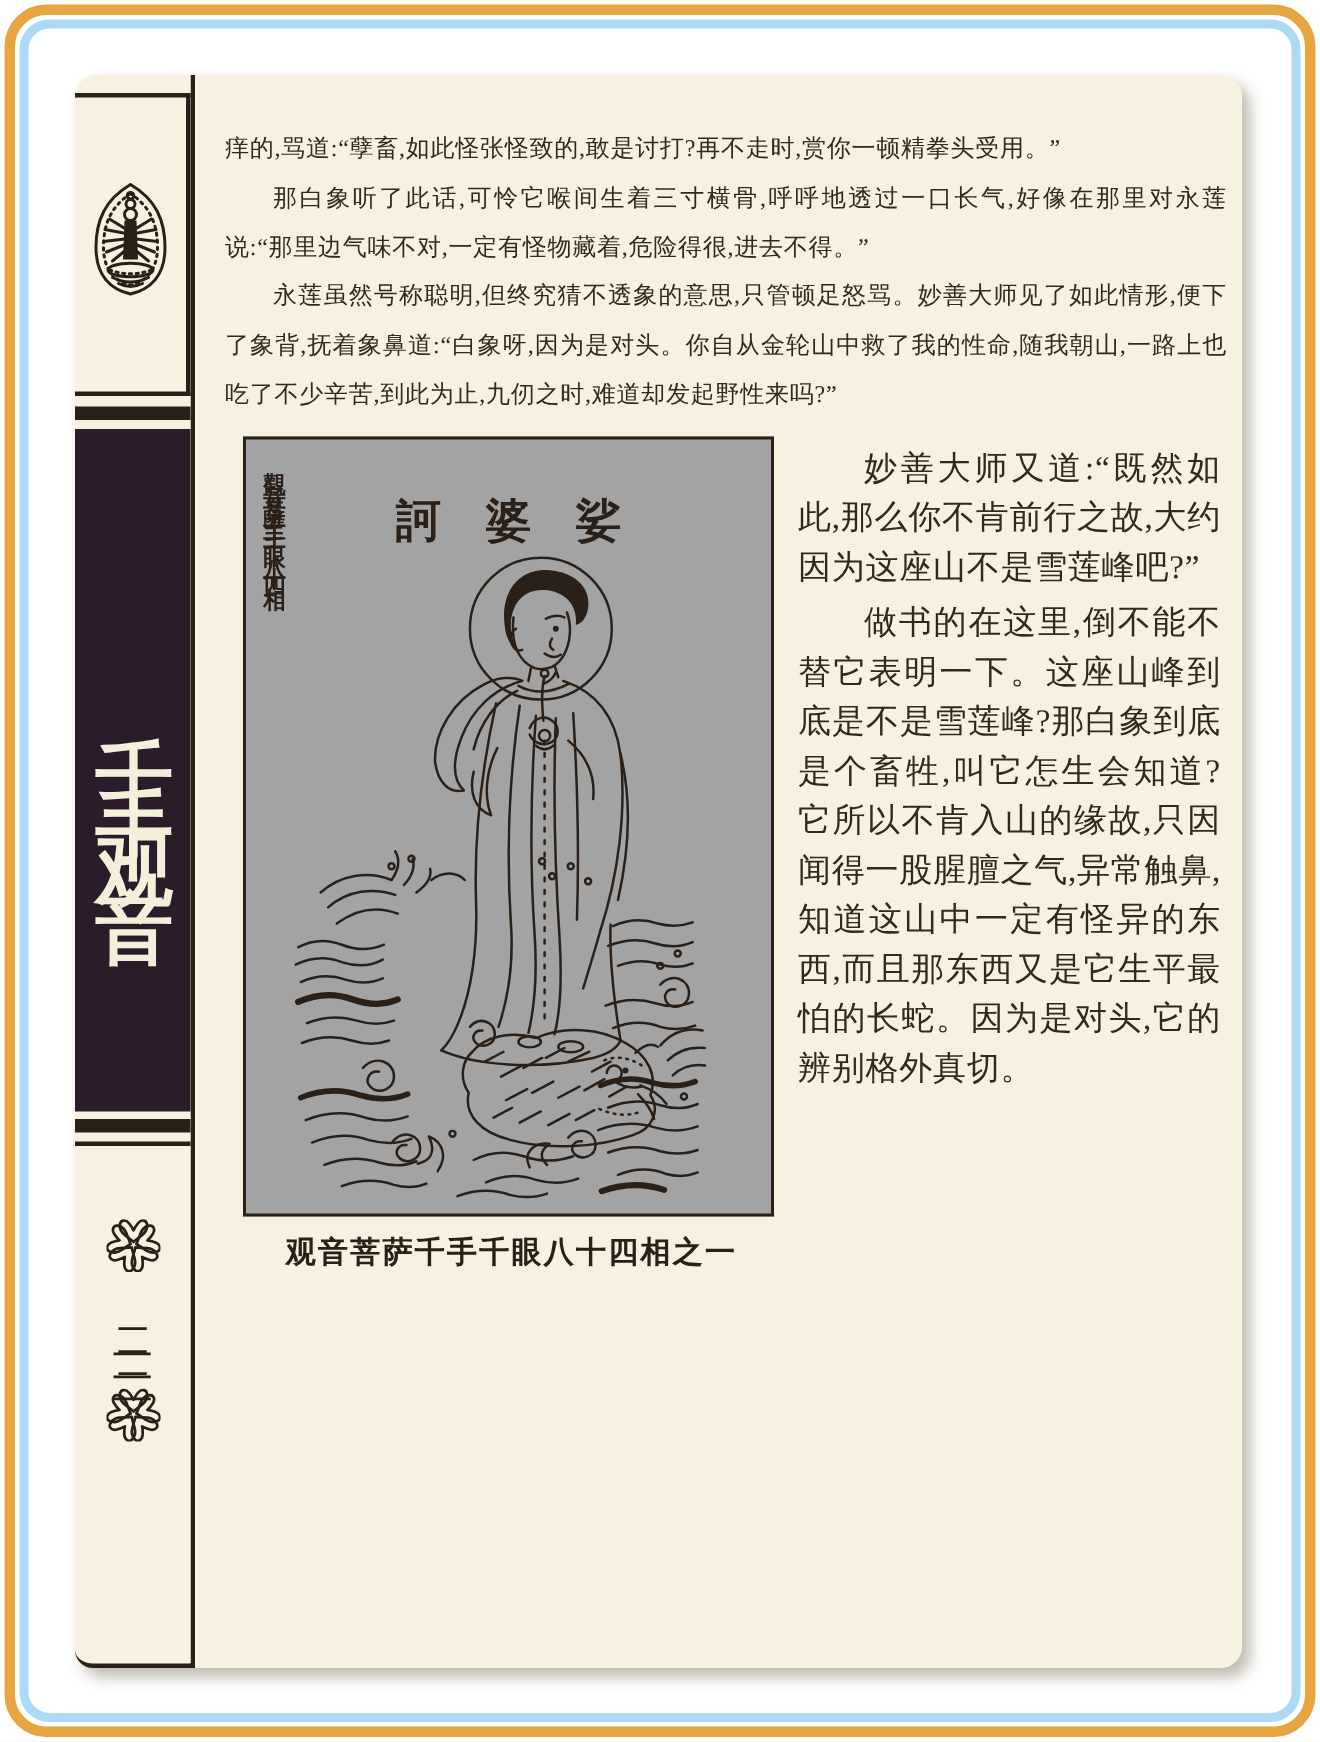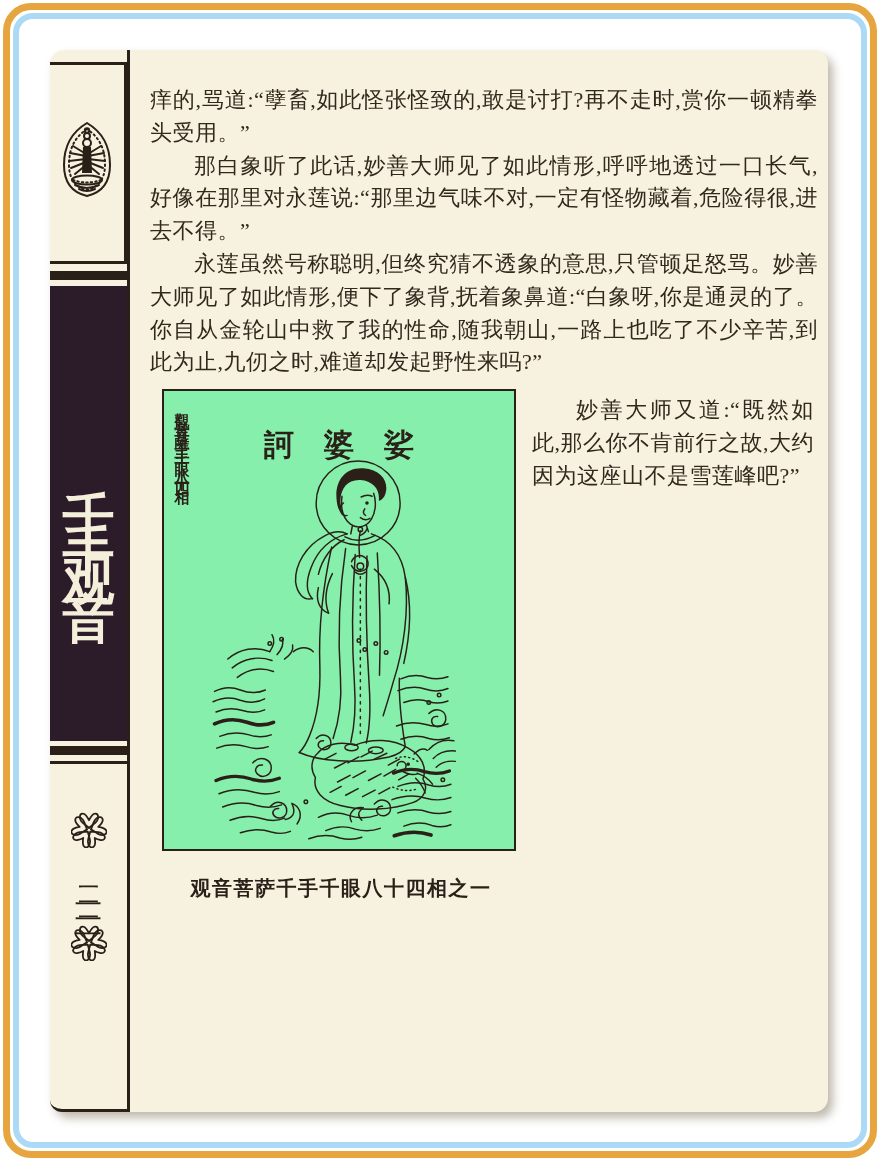--- a/index.html
+++ b/index.html
@@ -48,43 +48,43 @@
   }
   .flower1{margin-top:48px;}
   .flower2{margin-top:14px;}
   .page-number{
     margin-top:18px;writing-mode:vertical-rl;text-orientation:upright;
     font-size:27px;letter-spacing:15px;color:#2A2018;
   }
   
   .main{flex:1;box-sizing:border-box;padding:34px 10px 0 20px;}
   .story-top p{
-    margin:0;font-size:22px;line-height:32.8px;letter-spacing:.5px;
+    margin:0;font-size:16px;line-height:32.8px;letter-spacing:.5px;
     text-align:justify;
   }
   .indent{text-indent:2em;}
   .lower{display:flex;margin-top:10px;}
   figure.illustration{margin:0 0 0 12px;width:358px;flex:0 0 358px;}
   .plate{
-    position:relative;width:354px;height:462px;box-sizing:border-box;
-    border:2.5px solid #2A2018;background:#86efac;
+    position:relative;width:354px;height:520px;box-sizing:border-box;
+    border:2.5px solid #2A2018;background:#a3a3a3;
   }
   .plate-drawing{position:absolute;inset:0;width:100%;height:100%;}
   .plate-side-caption{
     position:absolute;left:8px;top:10px;
     writing-mode:vertical-rl;text-orientation:upright;
     font-size:15px;letter-spacing:7px;font-weight:600;color:#2A2018;
   }
   .plate-title{
     position:absolute;top:34px;left:0;right:0;text-align:center;
     font-size:30px;font-weight:600;letter-spacing:30px;padding-left:30px;
     color:#2A2018;
   }
   figcaption{
-    margin-top:24px;text-align:center;font-size:20px;font-weight:600;
+    margin-top:10px;text-align:center;font-size:20px;font-weight:600;
     letter-spacing:1.5px;color:#2A2018;
   }
   .right-col{flex:1;margin-left:8px;}
   .right-col p{
     margin:4px;font-size:22px;line-height:33px;letter-spacing:.5px;
     text-align:justify;text-indent:2em;
   }
   svg .ink{stroke:#2A2018;fill:none;stroke-width:2;stroke-linecap:round;stroke-linejoin:round;}
   svg .inkfill{fill:#2A2018;stroke:none;}
 </style>
@@ -145,22 +145,22 @@
           <use href="#petal2" transform="rotate(288 18 18)"></use>
         </g>
       </svg>
     </div>
   </aside>
 
   <main class="main">
 
     <div class="story-top">
       <p>痒的,骂道:“孽畜,如此怪张怪致的,敢是讨打?再不走时,赏你一顿精拳头受用。”</p>
-      <p class="indent">那白象听了此话,妙善大师见了如此情形,呼呼地透过一口长气,好像在那里对永莲说:“那里边气味不对,一定有怪物藏着,危险得很,进去不得。”</p>
-      <p class="indent">永莲虽然号称聪明,但终究猜不透象的意思,只管顿足怒骂。妙善大师见了如此情形,便下了象背,抚着象鼻道:“白象呀,你是通灵的了。你自从金轮山中救了我的性命,随我朝山,一路上也吃了不少辛苦,到此为止,九仞之时,难道却发起野性来吗?”</p>
+      <p class="indent">那白象听了此话,可怜它喉间生着三寸横骨,呼呼地透过一口长气,好像在那里对永莲说:“那里边气味不对,一定有怪物藏着,危险得很,进去不得。”</p>
+      <p class="indent">永莲虽然号称聪明,但终究猜不透象的意思,只管顿足怒骂。妙善大师见了如此情形,便下了象背,抚着象鼻道:“白象呀,因为是对头。你自从金轮山中救了我的性命,随我朝山,一路上也吃了不少辛苦,到此为止,九仞之时,难道却发起野性来吗?”</p>
     </div>
 
     <div class="lower">
 
       <figure class="illustration">
         <div class="plate">
 
           <svg class="plate-drawing" viewBox="0 0 354 622">
 
             <circle class="ink" stroke-width="3.2" cx="203" cy="152" r="57"></circle>
@@ -291,17 +291,18 @@
           </svg>
 
           <div class="plate-side-caption">觀音菩薩千手千眼八十四相</div>
           <div class="plate-title">訶婆娑</div>
         </div>
         <figcaption>观音菩萨千手千眼八十四相之一</figcaption>
       </figure>
 
       <div class="right-col">
         <p>妙善大师又道:“既然如此,那么你不肯前行之故,大约因为这座山不是雪莲峰吧?”</p>
+        <p>做书的在这里,倒不能不替它表明一下。这座山峰到底是不是雪莲峰?那白象到底是个畜牲,叫它怎生会知道?它所以不肯入山的缘故,只因闻得一股腥膻之气,异常触鼻,知道这山中一定有怪异的东西,而且那东西又是它生平最怕的长蛇。因为是对头,它的辨别格外真切。</p>
       </div>
 
     </div>
   </main>
 </div>
 
 </body></html>

